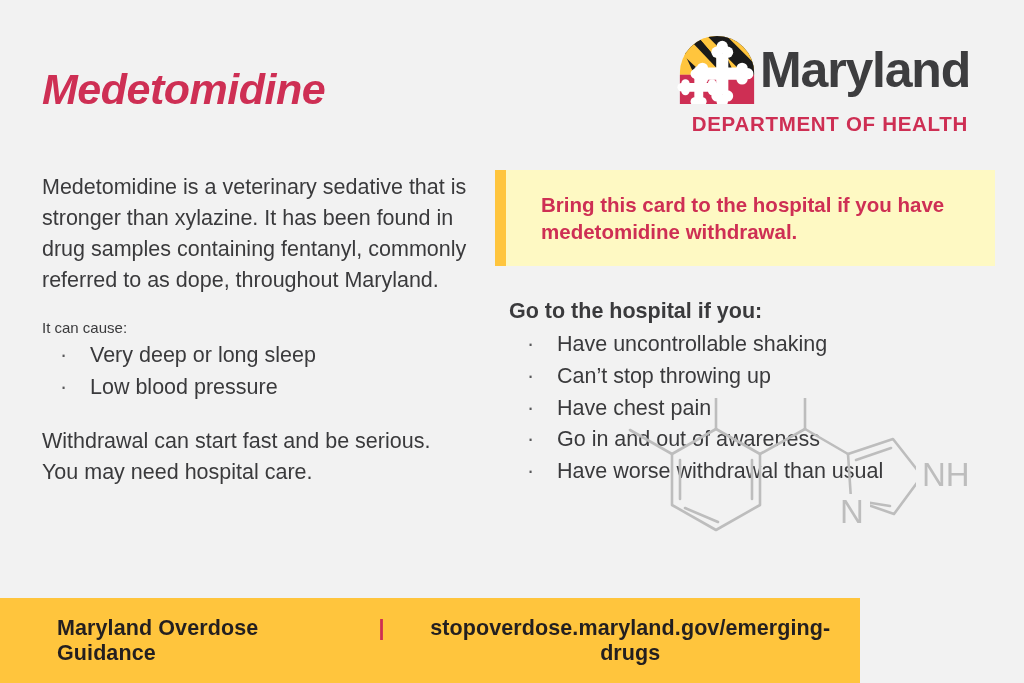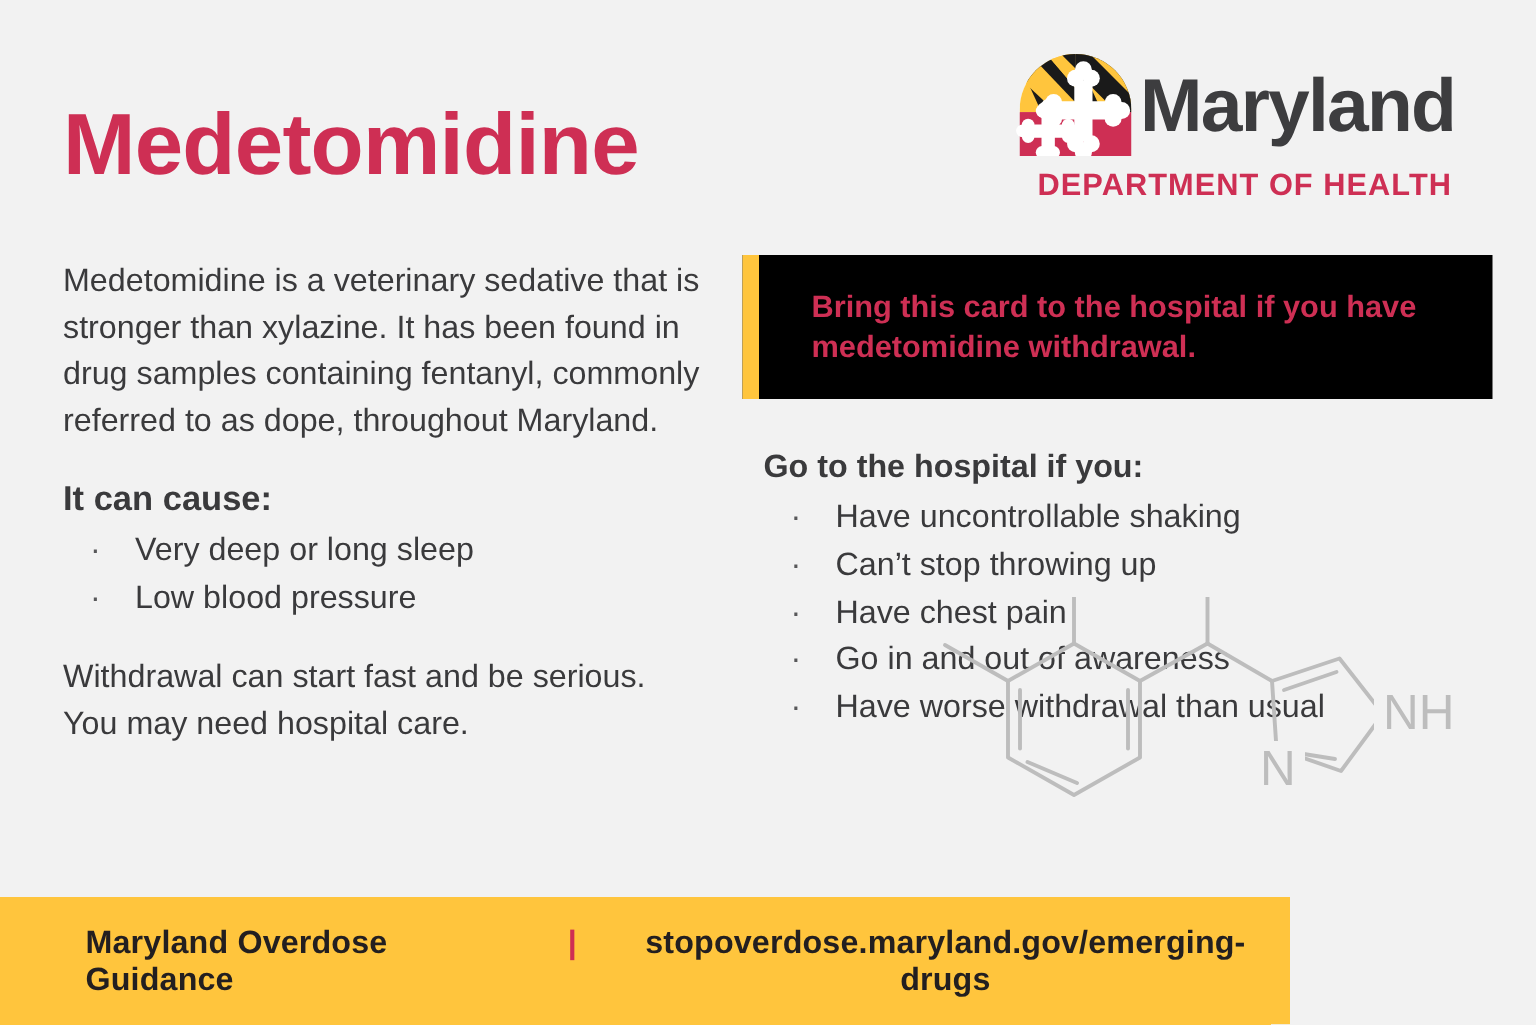--- a/index.html
+++ b/index.html
@@ -21,25 +21,26 @@
     height: 683px;
     background: #f2f2f2;
     overflow: hidden;
   }
 
   
   #page-title {
     position: absolute;
     left: 42px;
     top: 68px;
-    font-size: 58px;
+    font-size: 43px;
     font-weight: bold;
     color: #ce2f54;
     letter-spacing: -0.5px;
     line-height: 1;
+    font-style: italic;
   }
 
   #logo-block {
     position: absolute;
     right: 54px;
     top: 32px;
     width: 345px;
     height: 110px;
   }
   #logo-row {
@@ -80,22 +81,22 @@
     width: 430px;
   }
   .body-par {
     font-size: 21.5px;
     font-weight: normal;
     color: #3a3a3c;
     line-height: 1.44;
     margin: 0 0 22px 0;
   }
   .lead-in {
-    font-size: 23px;
-    font-weight: bold;
+    font-size: 15px;
+    font-weight: normal;
     color: #3a3a3c;
     margin: 0 0 3px 0;
     line-height: 1.3;
   }
   ul.bullets {
     list-style: none;
     margin: 0 0 22px 0;
     padding: 0;
   }
   ul.bullets li {
@@ -117,21 +118,21 @@
 
   
   #right-col {
     position: absolute;
     left: 495px;
     top: 170px;
     width: 500px;
   }
   #callout {
     position: relative;
-    background: #000000;
+    background: #fef9c3;
     height: 96px;
     display: flex;
     align-items: center;
     box-sizing: border-box;
   }
   #callout-bar {
     width: 11px;
     height: 100%;
     background: #ffc53d;
     flex: 0 0 auto;

